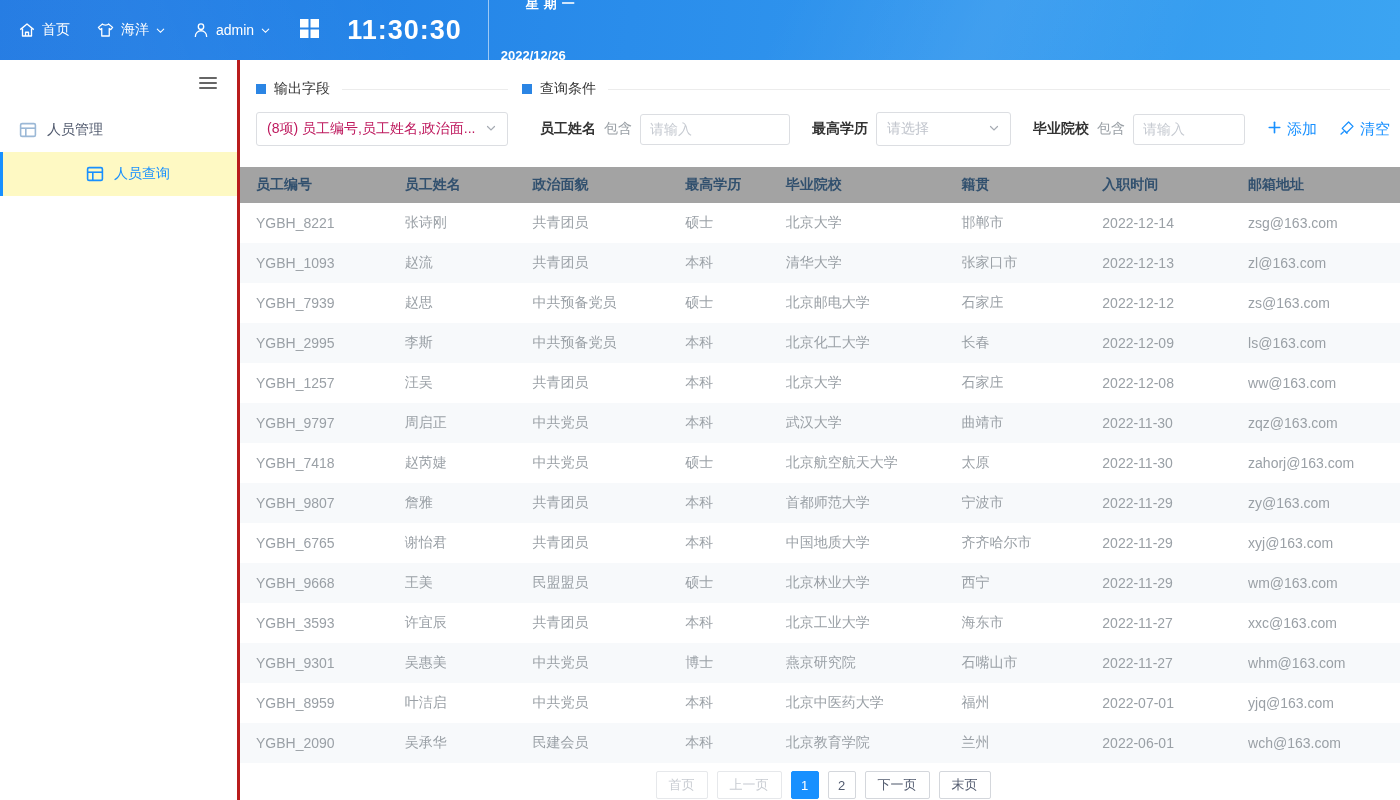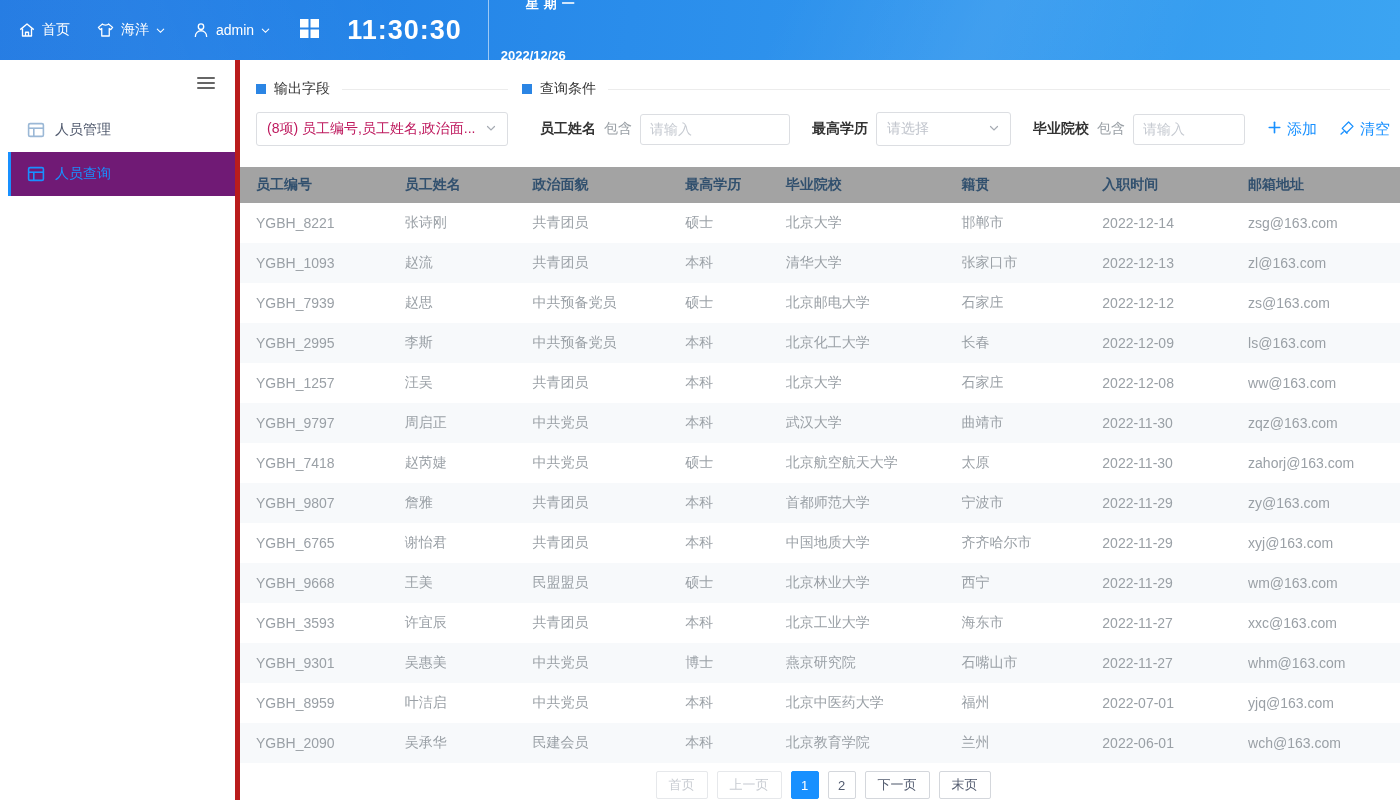--- a/index.html
+++ b/index.html
@@ -23,27 +23,27 @@
   .nav-item { display:flex; align-items:center; gap:6px; font-size:14px; cursor:pointer; }
   .nav-item svg { display:block; }
   .grid-icon { cursor:pointer; display:block; }
   .clock { font-size:27px; font-weight:700; letter-spacing:1px; }
   .date-block { border-left:1px solid rgba(255,255,255,.55); padding-left:12px; line-height:1.25; }
   .weekday { font-size:13px; font-weight:700; letter-spacing:5px;margin-left:25px; }
   .date { font-size:13px; font-weight:700;margin-top:36px; }
 
   
   .app-body { display:flex; height:740px; }
-  .sidebar { width:240px; background:#fff; border-right:5px solid #b91c1c; position:relative; flex:0 0 240px;padding-left:8px; }
+  .sidebar { width:240px; background:#fff; border-right:3px solid #b91c1c; position:relative; flex:0 0 240px; }
   .collapse-btn { position:absolute; top:14px; right:20px; width:18px; cursor:pointer; }
   .collapse-btn span { display:block; height:2px; background:#666; margin:3px 0; border-radius:1px; }
   .menu { margin-top:48px; }
   .menu-item { height:44px; display:flex; align-items:center; gap:10px; padding-left:16px; font-size:14px; color:#515a6e; cursor:pointer; border-left:3px solid transparent; }
   .menu-item .mi-icon { color:#9bb8d6; display:flex; }
-  .menu-item.active { background:#701a75; border-left-color:#1890ff; color:#1890ff; }
+  .menu-item.active { background:#fef9c3; border-left-color:#1890ff; color:#1890ff;justify-content:center; }
   .menu-item.active .mi-icon { color:#1890ff; }
 
   .main { flex:1; display:flex; flex-direction:column; background:#fff; }
 
   
   .filters { height:107px; display:flex; padding:20px 16px 0 16px; gap:14px; }
   .sec { display:flex; flex-direction:column; }
   .sec-output { width:252px; flex:0 0 252px; }
   .sec-query { flex:1; }
   .sec-title { display:flex; align-items:center; gap:8px; margin-bottom:14px; }

